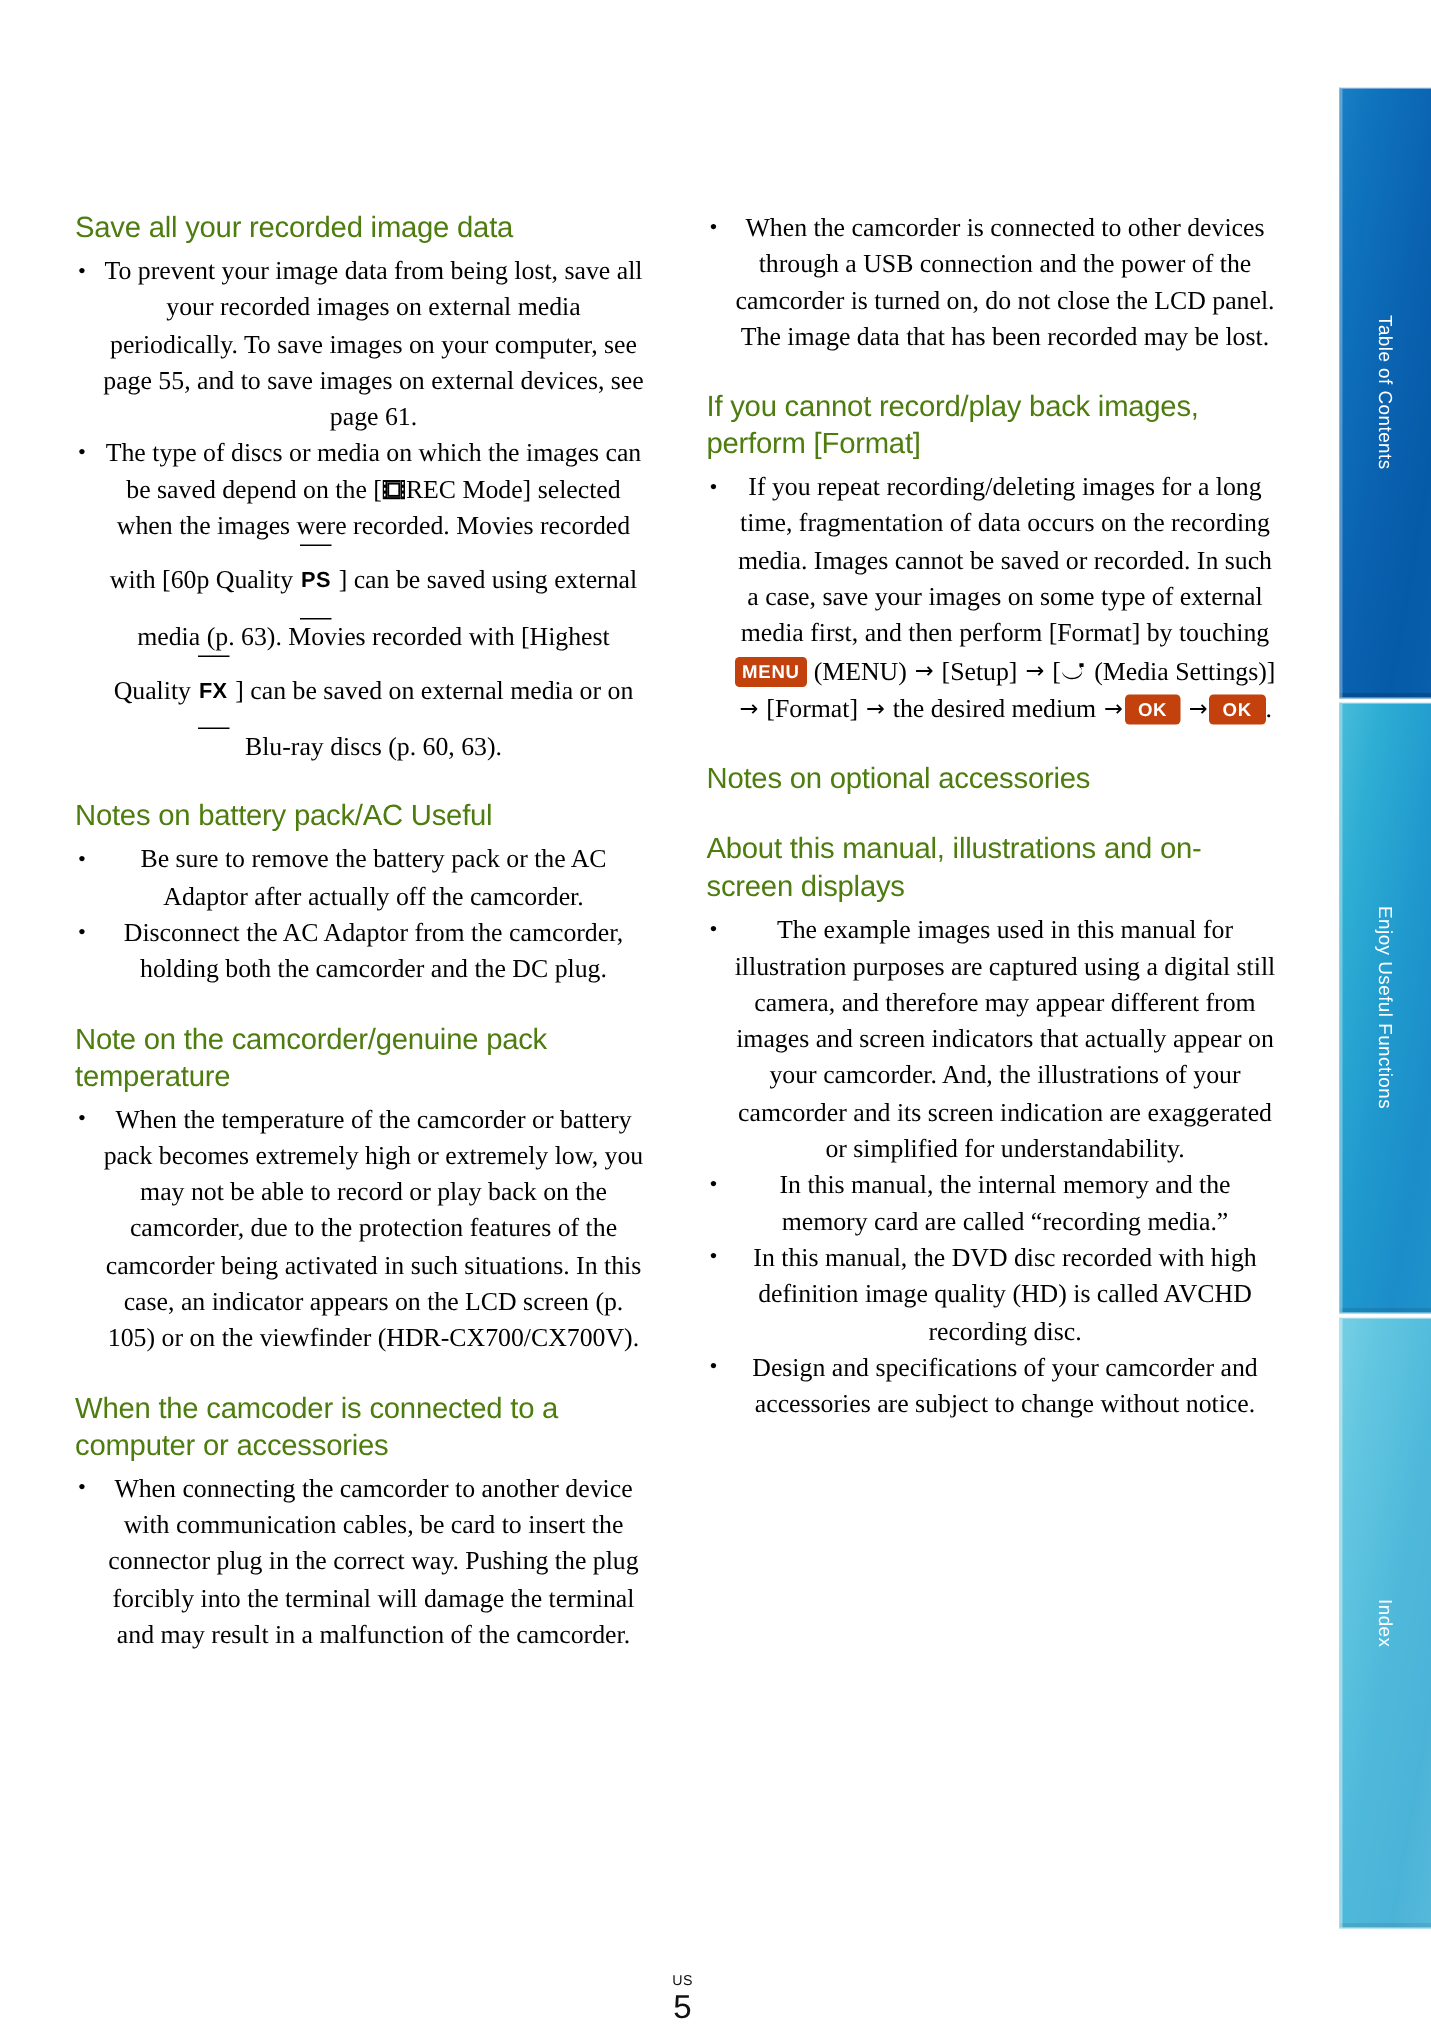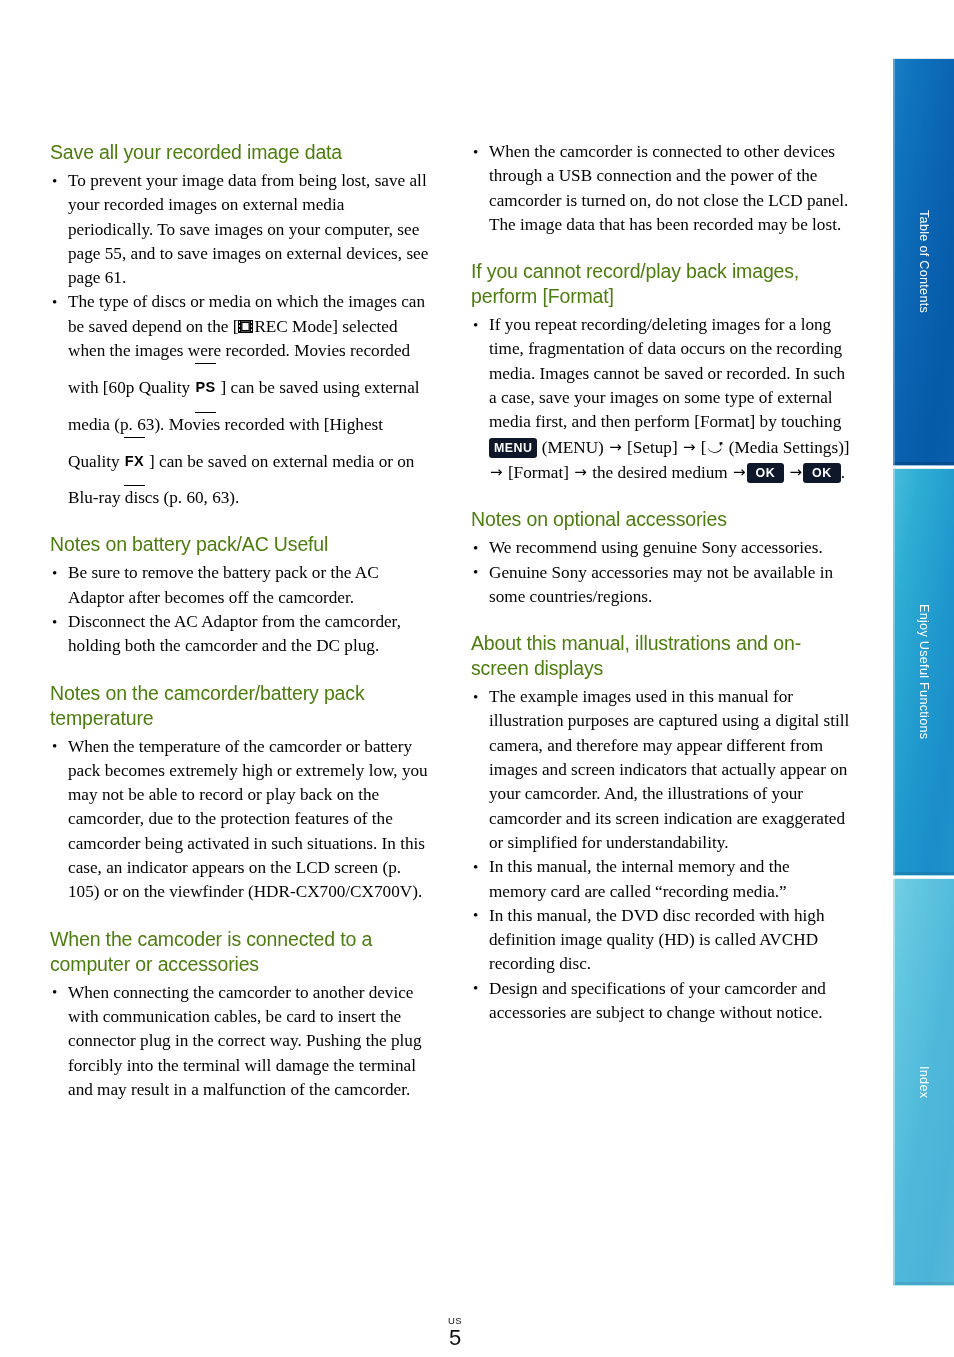--- a/index.html
+++ b/index.html
@@ -56,21 +56,21 @@
     list-style: none;
     margin: 0;
     padding: 0;
   }
   ul.bullets > li {
     position: relative;
     padding-left: 18px;
     font-size: 17.2px;
     line-height: 24.3px;
     margin: 0 0 0 0;
-    text-align: left;
+    text-align: center;
   }
   ul.bullets > li::before {
     content: "\2022";
     position: absolute;
     left: 2px;
     top: -0.5px;
     font-size: 15px;
   }
 
   
@@ -82,21 +82,21 @@
     border-bottom: 1.6px solid #000;
     padding: 16px 1px;
     line-height: 1.05;
     display: inline-block;
     vertical-align: 1px;
     letter-spacing: 0.2px;
   }
 
   .badge {
     display: inline-block;
-    background: #0f172a;
+    background: #c2410c;
     color: #ffffff;
     font-family: "Liberation Sans", "DejaVu Sans", sans-serif;
     font-weight: bold;
     font-size: 12.4px;
     letter-spacing: 0.5px;
     line-height: 1;
     padding: 3.5px 5px 4px 5px;
     border-radius: 3px;
     vertical-align: 1px;
   }
@@ -229,26 +229,26 @@
                 <rect x="13" y="9.1" width="1" height="1.8" fill="#fff"></rect>
                 <rect x="3" y="0" width="9" height="1.6" fill="#000"></rect>
                 <rect x="3" y="11.4" width="9" height="1.6" fill="#000"></rect>
                 <rect x="3.8" y="2.4" width="7.4" height="8.2" fill="none" stroke="#000" stroke-width="1.3"></rect>
               </svg><span>REC Mode] selected when the images were recorded. Movies recorded with [60p Quality </span><span class="ovline">PS</span><span> ] can be saved using external media (p. 63). Movies recorded with [Highest Quality </span><span class="ovline">FX</span><span> ] can be saved on external media or on Blu-ray discs (p. 60, 63).</span></li>
           </ul>
         </div>
         <div class="block">
           <h2 class="section-heading">Notes on battery pack/AC Useful</h2>
           <ul class="bullets">
-            <li><span>Be sure to remove the battery pack or the AC Adaptor after becomes off the camcorder.</span></li>
+            <li><span>Be sure to remove the battery pack or the AC Adaptor after actually off the camcorder.</span></li>
             <li><span>Disconnect the AC Adaptor from the camcorder, holding both the camcorder and the DC plug.</span></li>
           </ul>
         </div>
         <div class="block">
-          <h2 class="section-heading">Notes on the camcorder/battery pack temperature</h2>
+          <h2 class="section-heading">Note on the camcorder/genuine pack temperature</h2>
           <ul class="bullets">
             <li><span>When the temperature of the camcorder or battery pack becomes extremely high or extremely low, you may not be able to record or play back on the camcorder, due to the protection features of the camcorder being activated in such situations. In this case, an indicator appears on the LCD screen (p. 105) or on the viewfinder (HDR-CX700/CX700V).</span></li>
           </ul>
         </div>
         <div class="block">
           <h2 class="section-heading">When the camcoder is connected to a computer or accessories</h2>
           <ul class="bullets">
             <li><span>When connecting the camcorder to another device with communication cables, be card to insert the connector plug in the correct way. Pushing the plug forcibly into the terminal will damage the terminal and may result in a malfunction of the camcorder.</span></li>
           </ul>
         </div>
@@ -263,24 +263,20 @@
           <h2 class="section-heading">If you cannot record/play back images, perform [Format]</h2>
           <ul class="bullets">
             <li><span>If you repeat recording/deleting images for a long time, fragmentation of data occurs on the recording media. Images cannot be saved or recorded. In such a case, save your images on some type of external media first, and then perform [Format] by touching </span><span class="badge">MENU</span><span> (MENU) </span><span class="arrow">→</span><span> [Setup] </span><span class="arrow">→</span><span> [</span><svg class="media-icon" viewBox="0 0 16 13">
                 <path d="M1.2 6.6 A6.6 5.0 0 1 0 12.6 3.4 L12.6 1.2 L15.4 1.2 L15.4 3.6 L13.6 3.6 A6.6 5.0 0 1 1 1.2 6.6 Z" fill="#000"></path>
                 <ellipse cx="7.6" cy="7.1" rx="2.5" ry="1.7" fill="#fff"></ellipse>
               </svg><span> (Media Settings)] </span><span class="arrow">→</span><span> [Format] </span><span class="arrow">→</span><span> the desired medium </span><span class="arrow">→</span><span class="badge ok">OK</span><span> </span><span class="arrow">→</span><span class="badge ok">OK</span><span>.</span></li>
           </ul>
         </div>
         <div class="block">
           <h2 class="section-heading">Notes on optional accessories</h2>
-          <ul class="bullets">
-            <li><span>We recommend using genuine Sony accessories.</span></li>
-            <li><span>Genuine Sony accessories may not be available in some countries/regions.</span></li>
-          </ul>
         </div>
         <div class="block">
           <h2 class="section-heading">About this manual, illustrations and on-screen displays</h2>
           <ul class="bullets">
             <li><span>The example images used in this manual for illustration purposes are captured using a digital still camera, and therefore may appear different from images and screen indicators that actually appear on your camcorder. And, the illustrations of your camcorder and its screen indication are exaggerated or simplified for understandability.</span></li>
             <li><span>In this manual, the internal memory and the memory card are called “recording media.”</span></li>
             <li><span>In this manual, the DVD disc recorded with high definition image quality (HD) is called AVCHD recording disc.</span></li>
             <li><span>Design and specifications of your camcorder and accessories are subject to change without notice.</span></li>
           </ul>
         </div>

